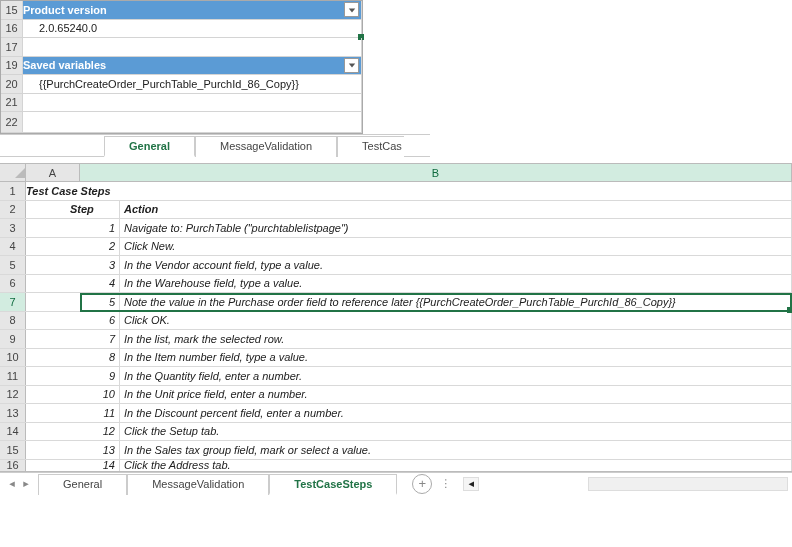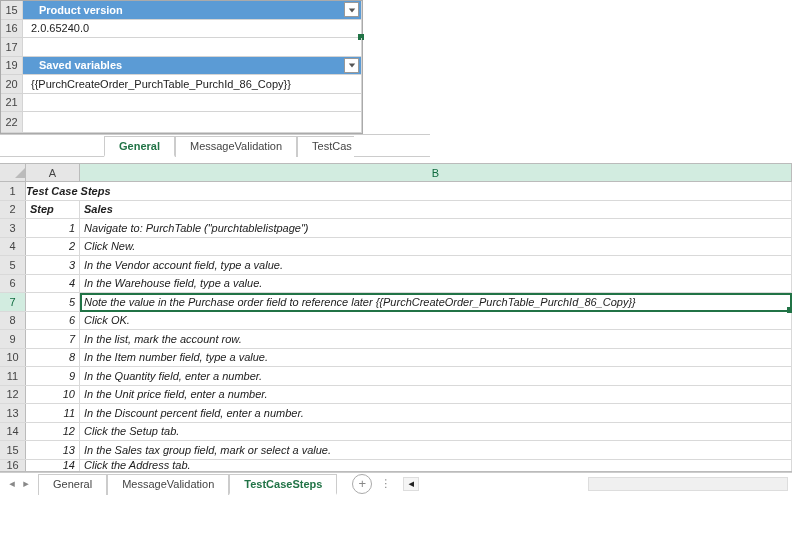--- a/index.html
+++ b/index.html
@@ -1,50 +1,50 @@
 <!DOCTYPE html>
 <html><head>
 <meta charset="utf-8">
 <style>
 * { margin: 0; padding: 0; box-sizing: border-box; font-family: "Segoe UI", Tahoma, sans-serif; }
 body { background: #fff; font-size: 11px; color: #212121; width: 792px; }
 
 
 .header-row { display: flex; height: 18.5px; border-bottom: 1px solid #d4d4d4; }
 .rownum { width: 22px; text-align: center; color: #444; background: #e6e6e6; border-right: 1px solid #d4d4d4; display:flex; align-items:center; justify-content:center; font-size: 11px;}
-.hdr-cell { flex: 1; background: #5b9bd5; color: #fff; font-weight: bold; display:flex; align-items:center; padding-left:16px; position: relative; border-right:1px solid #d4d4d4;}
+.hdr-cell { flex: 1; background: #5b9bd5; color: #fff; font-weight: bold; display:flex; align-items:center; padding-left:0; position: relative; border-right:1px solid #d4d4d4;}
 .hdr-cell .dd { position:absolute; right:2px; top:1px; width:15px; height:15px; background:#fff; border:1px solid #999; display:flex; align-items:center; justify-content:center; }
 .hdr-cell .dd svg { width:8px; height:8px; }
-.data-cell { flex:1; display:flex; align-items:center; padding-left:8px; position:relative; border-right:1px solid #d4d4d4; }
+.data-cell { flex:1; display:flex; align-items:center; padding-left:16px; position:relative; border-right:1px solid #d4d4d4; }
 .data-cell.sel::after { content:''; position:absolute; right:-3px; bottom:-3px; width:6px; height:6px; background:#217346;}
 .block { width: 363px; border:1px solid #aaa; }
 .block .rownum{width:22px;}
 
 
 .tabstrip { display:flex; height:23px; align-items:flex-end; background:#fff; border-top:1px solid #ccc; padding-left:4px;}
 .tabstrip .spacer{ width:100px;}
-.tab { padding: 3px 14px; border:1px solid #ccc; border-bottom:none; background:#fff; color:#444; margin-right:0px; position:relative; top:1px; font-size:11px; cursor:pointer;}
+.tab { padding: 3px 24px; border:1px solid #ccc; border-bottom:none; background:#fff; color:#444; margin-right:0px; position:relative; top:1px; font-size:11px; cursor:pointer;}
 .tab.active { font-weight:bold; color:#217346; border-bottom:2px solid #fff; background:#fff; }
 .tabplus { width:20px; height:20px; border-radius:50%; border:1px solid #aaa; color:#888; display:flex; align-items:center; justify-content:center; margin-left:15px; cursor:pointer; font-size:13px;}
 .scrollbar-h { flex:1; display:flex; align-items:center; justify-content:flex-start; padding:0 4px;}
 .scrollbar-h .track{ flex:1; height:14px; background:#f0f0f0; border:1px solid #ddd; position:relative; max-width:200px; margin-left:auto;}
 .scrollbar-h .nav-btn{ width:16px; height:14px; border:1px solid #ddd; display:flex;align-items:center;justify-content:center; background:#f5f5f5;}
 
 
 .sheet { border-top:1px solid #bbb; position:relative;}
 .col-hdrs { display:flex; height:18px; background:#e6e6e6; border-bottom:1px solid #bbb;}
 .corner { width:26px; border-right:1px solid #bbb; background:#e6e6e6; display:flex;align-items:center;justify-content:flex-end;}
 .corner svg{width:10px;height:10px;}
 .ch { border-right:1px solid #bbb; text-align:center; display:flex; align-items:center; justify-content:center; color:#444;}
 .ch.A{ width:54px;}
 .ch.B{ flex:1; background:#d2ece0; color:#0f6b3f; }
 .row { display:flex; height:18.5px; border-bottom:1px solid #d9d9d9;}
 .row .rn{ width:26px; border-right:1px solid #bbb; background:#e6e6e6; text-align:center; display:flex;align-items:center;justify-content:center; color:#444;}
 .row .rn.greenmark{ background:#d2ece0; color:#0f6b3f;}
-.cA{ width:54px; border-right:1px solid #d9d9d9; text-align:right; padding-right:4px; font-style:italic; display:flex; align-items:center; justify-content:flex-end;}
+.cA{ width:54px; border-right:1px solid #d9d9d9; text-align:right; padding-right:4px; font-style:italic; display:flex; align-items:center; justify-content:flex-end;margin-left:40px;}
 .cB{ flex:1; border-right:1px solid #d9d9d9; padding-left:4px; font-style:italic; display:flex; align-items:center; overflow:visible; white-space: nowrap;}
 .cA.head, .cB.head{ font-weight:bold; font-style:italic;}
 .merged-head{ flex:1; border-right:1px solid #d9d9d9; padding-left:0; font-weight:bold; font-style:italic; display:flex;align-items:center;}
 .sel-outline{ position:absolute; left:80px; right:0; top:0; height:18.5px; border:2px solid #217346; pointer-events:none;}
 .sel-outline::after{ content:''; position:absolute; right:-3px; bottom:-3px; width:6px;height:6px;background:#217346;}
 .row.lastcut{ height:12px; overflow:hidden; border-bottom:1px solid #bbb;}
 .bottom-scroll-row{ display:flex; height:23px; border-top:1px solid #ccc; align-items:center; background:#fff;}
 .bottom-scroll-row .navarrows{ display:flex; gap:2px; padding:0 6px;}
 .bottom-scroll-row .navarrows span{ width:12px; text-align:center; color:#888; cursor:pointer;}
 .vdots{ color:#888; padding:0 8px;}
@@ -121,21 +121,21 @@
     <div class="ch B">B</div>
   </div>
   <div id="sheet-rows" style="position:relative;">
       <div class="row">
         <div class="rn">1</div>
         <div class="merged-head">Test Case Steps</div>
       </div>
       <div class="row">
         <div class="rn">2</div>
         <div class="cA head" style="justify-content: flex-start; text-align: left; padding-left: 4px;">Step</div>
-        <div class="cB head">Sales</div>
+        <div class="cB head">Action</div>
       </div>
       <div class="row">
         <div class="rn">3</div>
         <div class="cA">1</div>
         <div class="cB">Navigate to: PurchTable ("purchtablelistpage")</div>
       </div>
       <div class="row">
         <div class="rn">4</div>
         <div class="cA">2</div>
         <div class="cB">Click New.</div>
@@ -157,21 +157,21 @@
       </div>
       <div class="sel-outline" style="top: 111px;"></div>
       <div class="row">
         <div class="rn">8</div>
         <div class="cA">6</div>
         <div class="cB">Click OK.</div>
       </div>
       <div class="row">
         <div class="rn">9</div>
         <div class="cA">7</div>
-        <div class="cB">In the list, mark the account row.</div>
+        <div class="cB">In the list, mark the selected row.</div>
       </div>
       <div class="row">
         <div class="rn">10</div>
         <div class="cA">8</div>
         <div class="cB">In the Item number field, type a value.</div>
       </div>
       <div class="row">
         <div class="rn">11</div>
         <div class="cA">9</div>
         <div class="cB">In the Quantity field, enter a number.</div>

